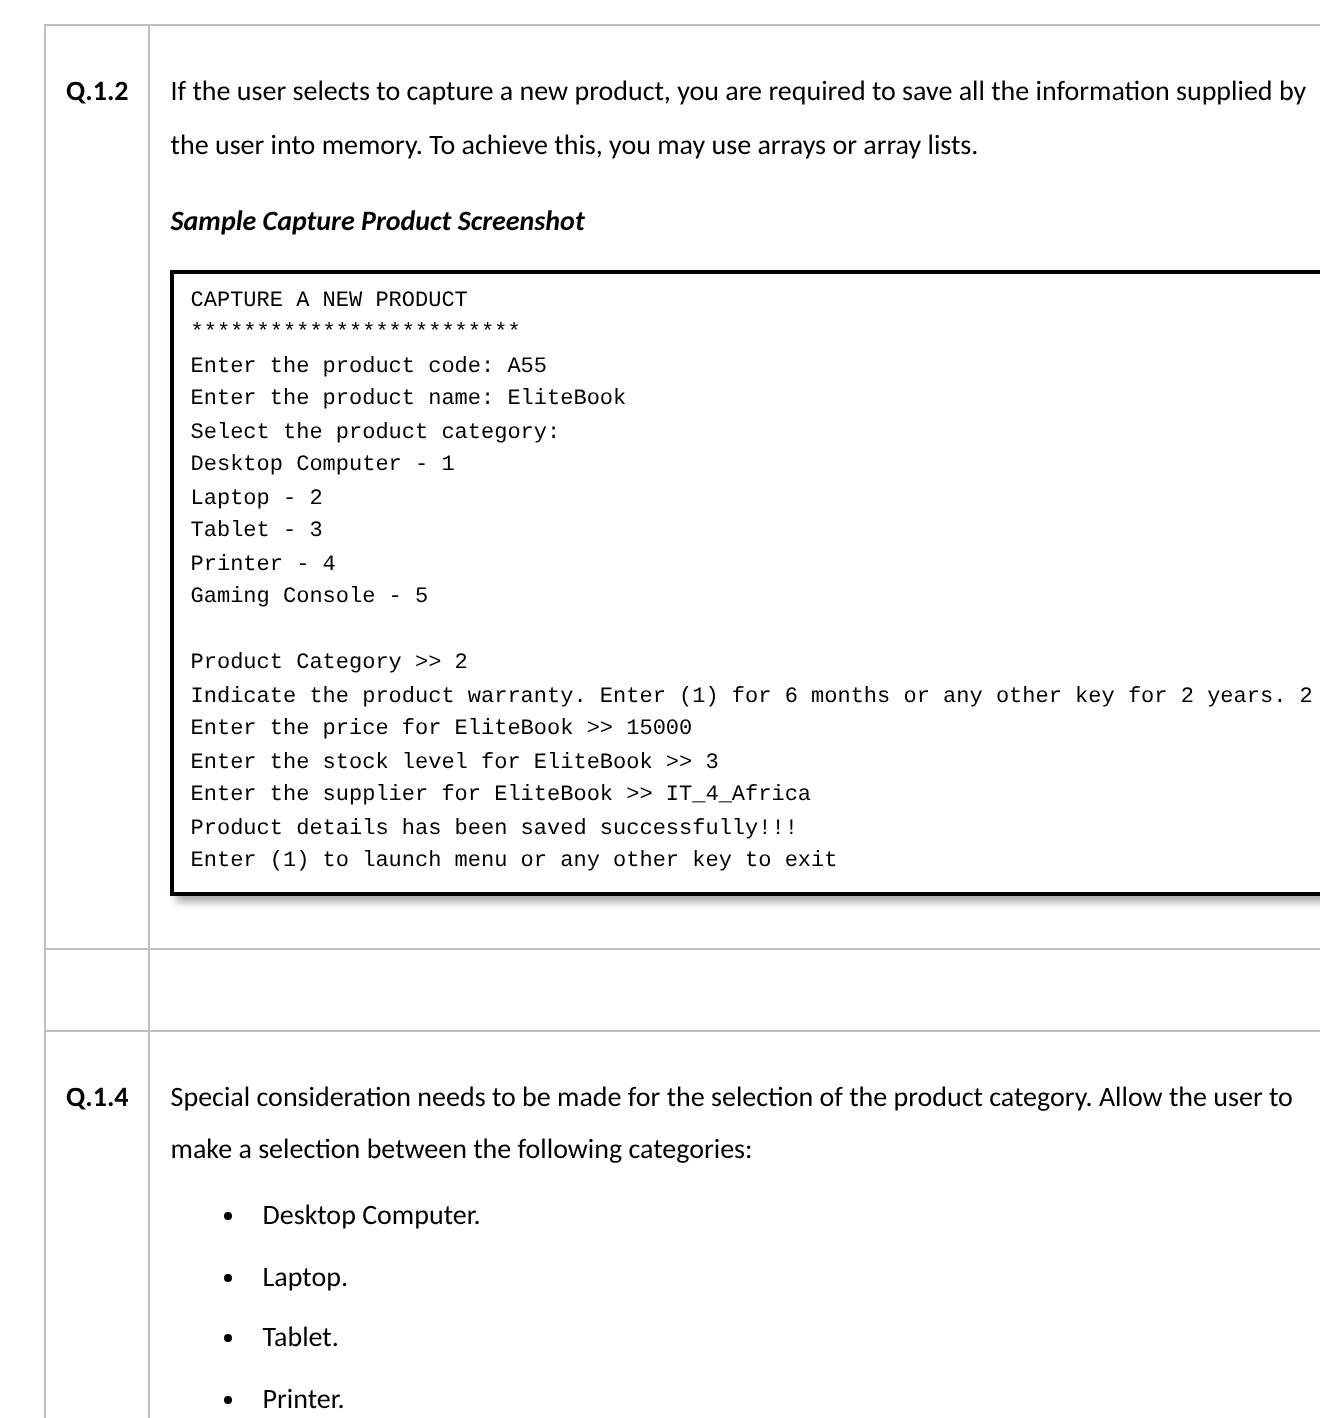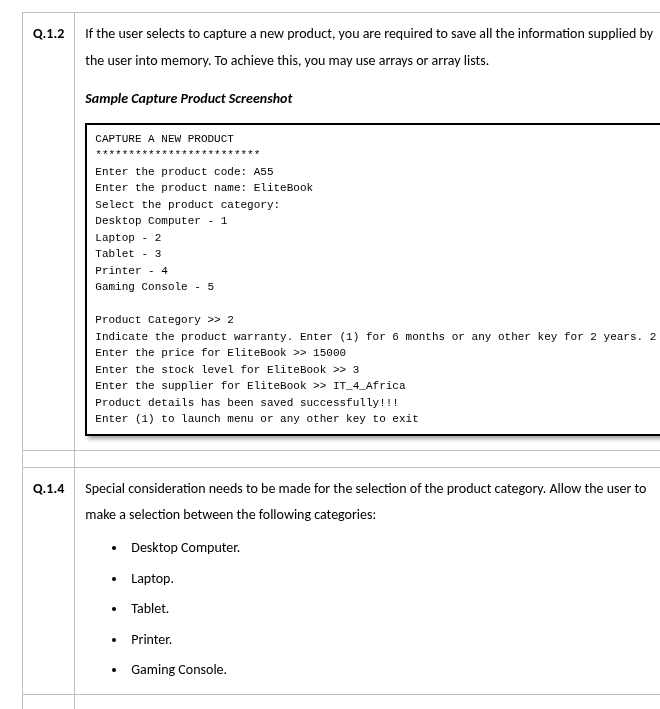--- a/index.html
+++ b/index.html
@@ -16,21 +16,21 @@
       padding: 12px 22px;
       line-height: 1.9;
     }
     table.outer {
       border-collapse: collapse;
       width: 100%;
     }
     table.outer > tbody > tr > td {
       border: 1px solid #bfbfbf;
       vertical-align: top;
-      padding: 8px 10px;
+      padding: 20px 10px;
     }
     td.qcol {
       width: 64px;
       font-weight: bold;
     }
     .spacer-row td {
       height: 14px;
       padding: 0;
     }
     .caption {

